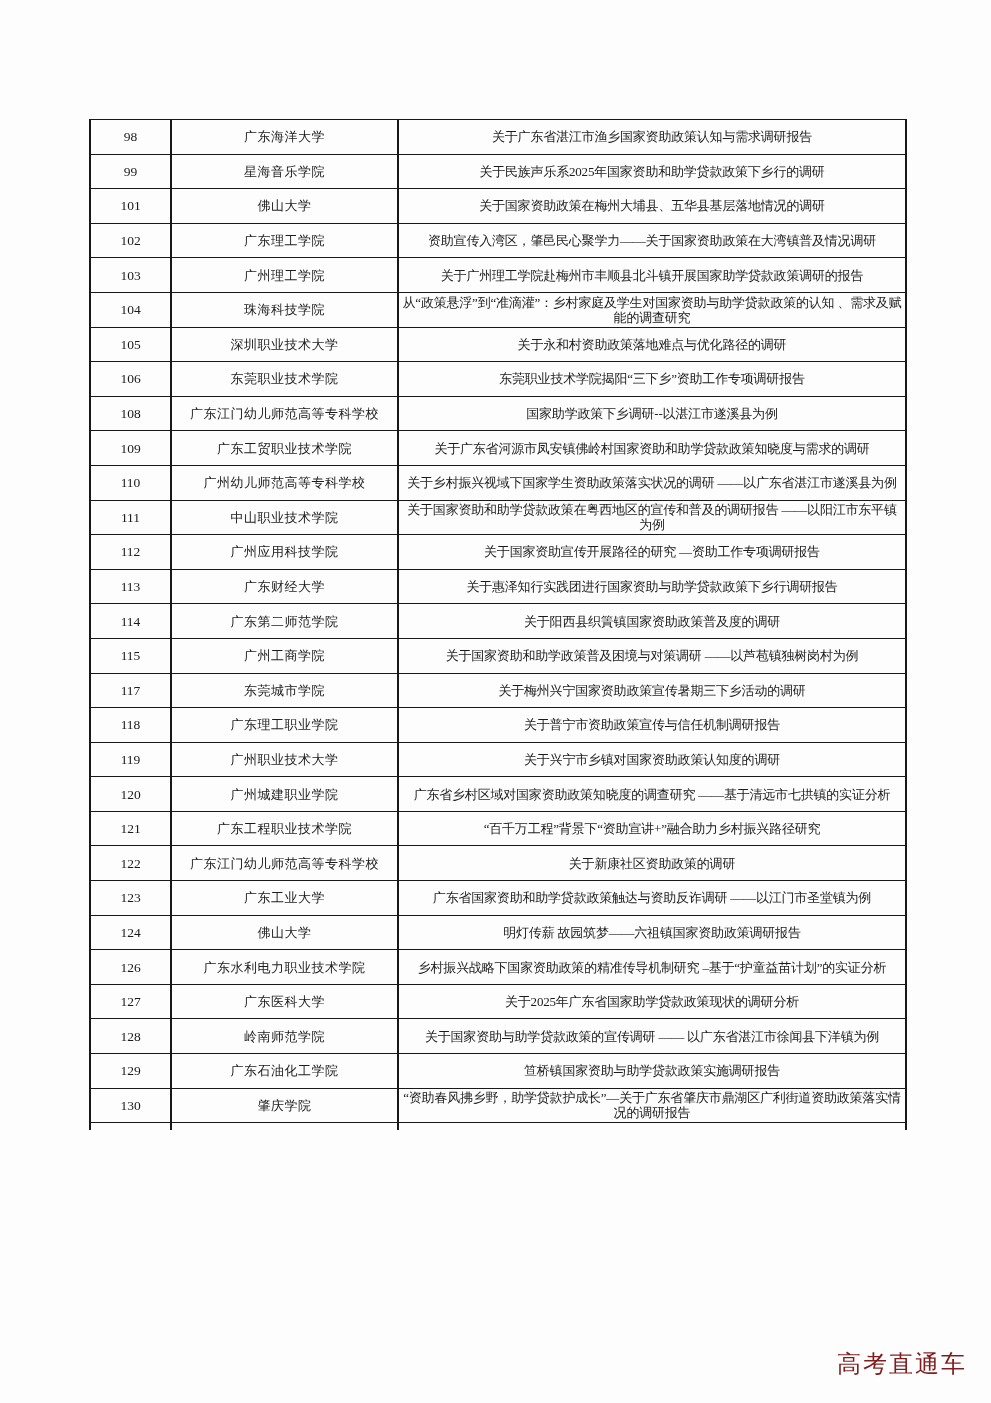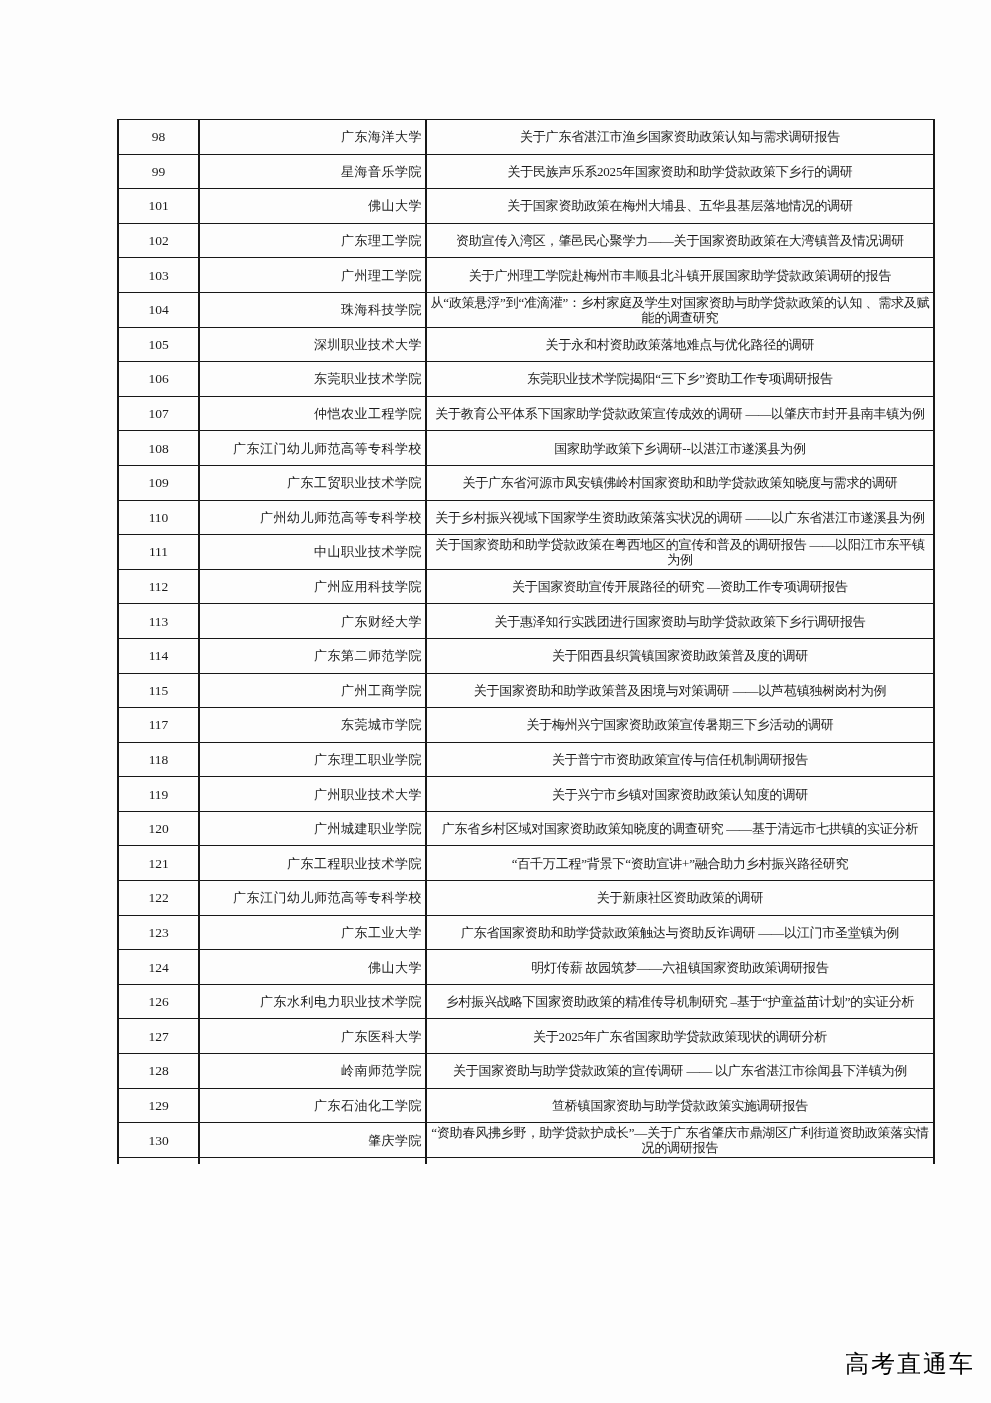--- a/index.html
+++ b/index.html
@@ -16,21 +16,21 @@
     overflow: hidden;
   }
   .page {
     position: absolute;
     inset: 0;
   }
   table.results {
     border-collapse: collapse;
     table-layout: fixed;
     width: 816px;
-    margin: 119px 0 0 117px;
+    margin: 119px 0 0 89px;
   }
   col.c1 { width: 81px; }
   col.c2 { width: 227px; }
   col.c3 { width: 508px; }
   table.results td {
     border: 1px solid #181818;
     border-left-width: 2px;
     border-right-width: 2px;
     box-sizing: border-box;
     height: 34.6px;
@@ -41,36 +41,35 @@
     line-height: 15px;
     letter-spacing: -0.2px;
     overflow: hidden;
   }
   table.results td.col-no {
     font-size: 13.5px;
     letter-spacing: 0;
   }
   table.results td.col-school {
     letter-spacing: 0.5px;
-    text-align: right;
   }
   
   table.results tr.stub td {
     height: 7px;
     border-top-width: 1px;
     border-bottom: none;
     padding: 0;
   }
   .watermark {
     position: absolute;
-    right: 16px;
+    right: 24px;
     bottom: 23px;
     font-size: 24px;
     letter-spacing: 2px;
-    color: #000000;
+    color: #7f1d1d;
     text-shadow: 0.5px 0.5px 0 #ffffff;
     font-family: Liberation Mono, monospace;
     user-select: none;
   }
 </style>
 </head>
 <body>
 
 <div class="page">
 
@@ -115,25 +114,20 @@
     <td class="col-no">105</td>
     <td class="col-school">深圳职业技术大学</td>
     <td class="col-title">关于永和村资助政策落地难点与优化路径的调研</td>
   </tr>
         <tr>
     <td class="col-no">106</td>
     <td class="col-school">东莞职业技术学院</td>
     <td class="col-title">东莞职业技术学院揭阳“三下乡”资助工作专项调研报告</td>
   </tr>
         <tr>
-    <td class="col-no">107</td>
-    <td class="col-school">仲恺农业工程学院</td>
-    <td class="col-title">关于教育公平体系下国家助学贷款政策宣传成效的调研 ——以肇庆市封开县南丰镇为例</td>
-  </tr>
-        <tr>
     <td class="col-no">108</td>
     <td class="col-school">广东江门幼儿师范高等专科学校</td>
     <td class="col-title">国家助学政策下乡调研--以湛江市遂溪县为例</td>
   </tr>
         <tr>
     <td class="col-no">109</td>
     <td class="col-school">广东工贸职业技术学院</td>
     <td class="col-title">关于广东省河源市凤安镇佛岭村国家资助和助学贷款政策知晓度与需求的调研</td>
   </tr>
         <tr>

